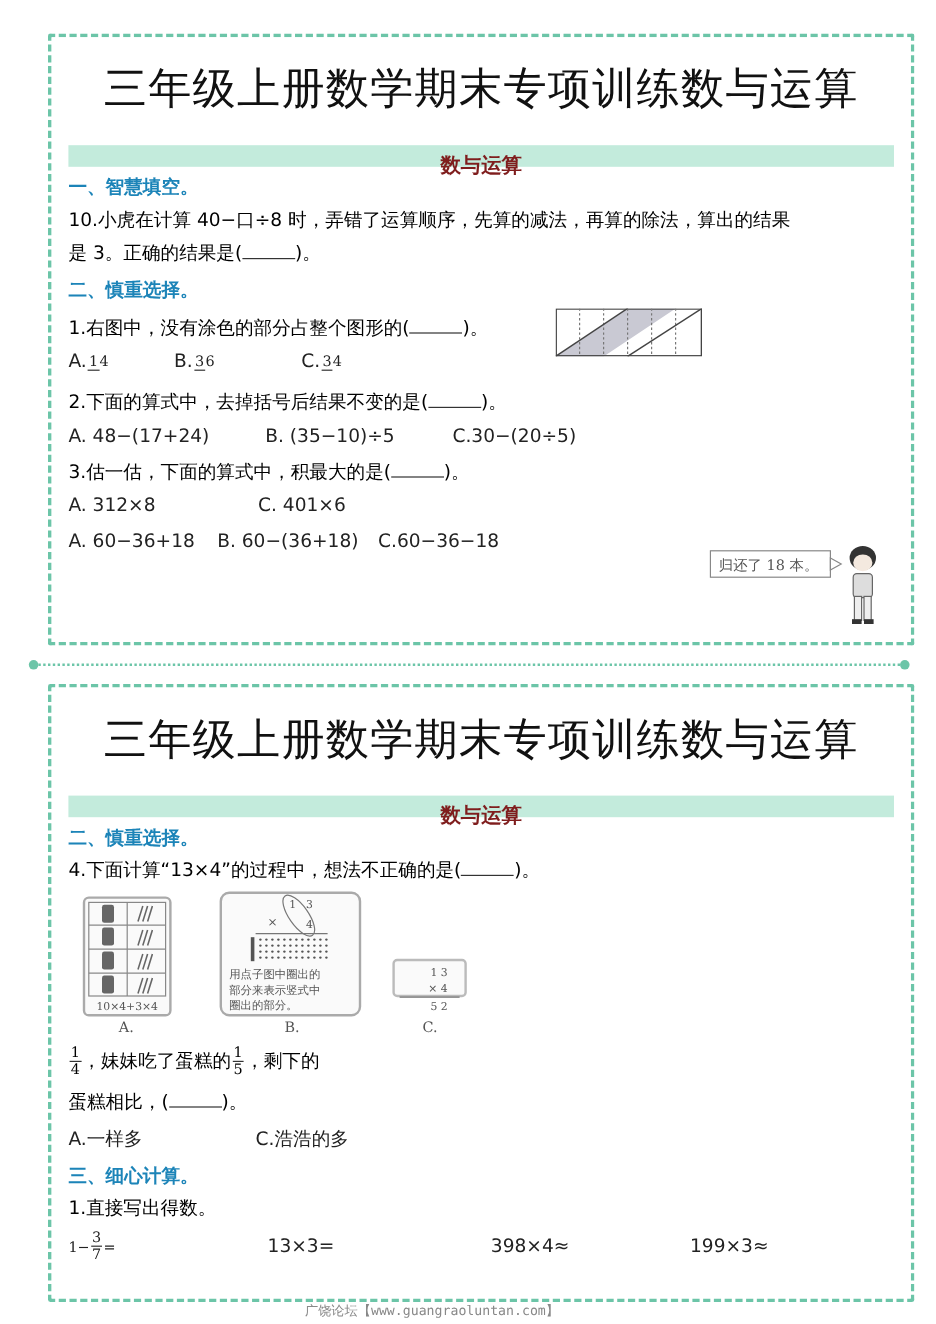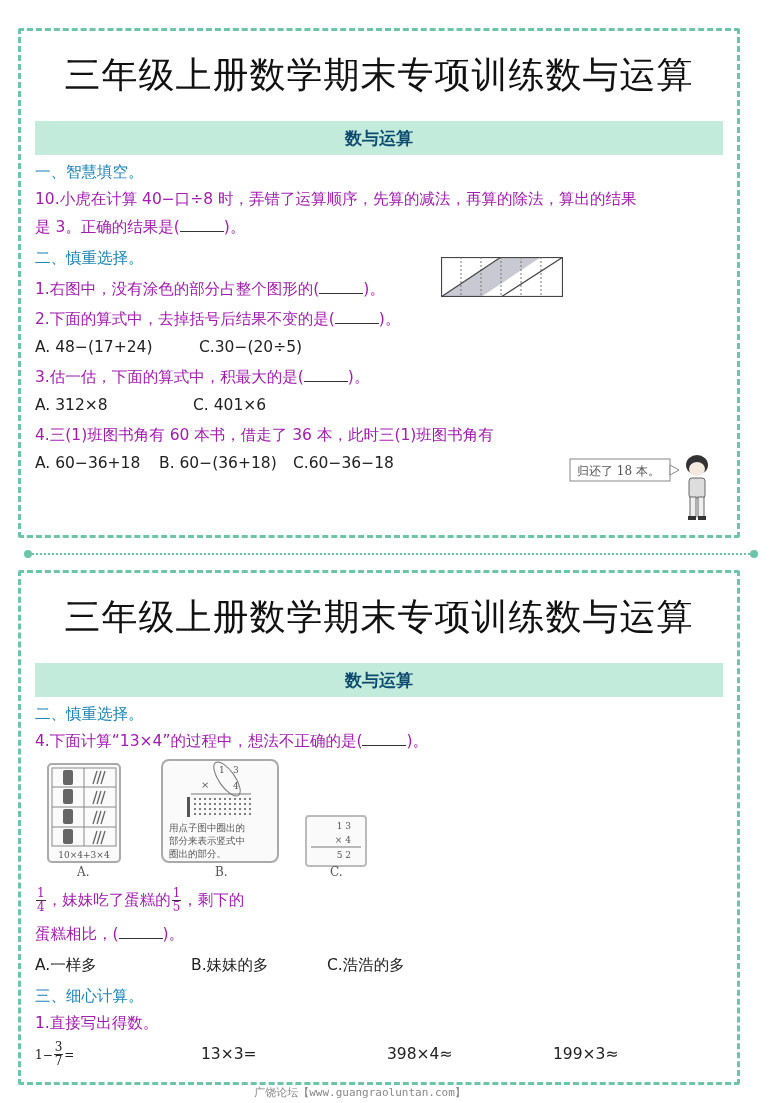--- a/index.html
+++ b/index.html
@@ -1,20 +1,20 @@
 <!DOCTYPE html>
 <html><head>
 <meta charset="utf-8">
 <style>
   * { box-sizing: border-box; margin: 0; padding: 0; }
   html, body { width: 780px; height: 1103px; background: #ffffff; overflow: hidden; }
   body { font-family: "DejaVu Sans", "Liberation Sans", sans-serif; color: #222; position: relative; }
 
   .card {
-    position: absolute; left: 18px; width: 722px;
+    position: absolute; left: 40px; width: 722px;
     border: 3px dashed #6cc5a8;
     border-radius: 2px;
     background: #fff;
   }
   .card.c1 { top: 28px; height: 510px; }
   .card.c2 { top: 570px; height: 515px; border-bottom: 3px dashed #6cc5a8; }
 
   .divider {
     position: absolute; left: 28px; width: 726px; top: 553px; height: 0;
     border-top: 2px dotted #6cc5a8;
@@ -24,44 +24,44 @@
   .divider .dot.r { right: -4px; }
 
   .title {
     text-align: center;
     font-family: "DejaVu Sans", sans-serif;
     font-size: 36px; font-weight: normal; color: #111;
     letter-spacing: 1px;
     margin-top: 16px; height: 56px; line-height: 56px;
   }
   .band {
-    margin: 18px 14px 0 14px; height: 34px; line-height: 34px;
+    margin: 18px 14px 0 14px; height: 18px; line-height: 34px;
     background: #c3ebdc; text-align: center;
-    font-size: 17px; font-weight: bold; color: #0c4a6e;
+    font-size: 17px; font-weight: bold; color: #7f1d1d;
   }
   .c2 .band { margin-top: 18px; }
 
   .content { padding: 0 14px; }
-  .sec { color: #1c84b8; font-weight: normal; font-size: 15.5px; height: 26px; line-height: 26px; margin-top: 4px; }
-  .q { font-size: 15.5px; line-height: 28px; color: #a21caf; }
+  .sec { color: #1c84b8; font-weight: bold; font-size: 15.5px; height: 26px; line-height: 26px; margin-top: 4px; }
+  .q { font-size: 15.5px; line-height: 28px; color: #000000; }
   .opts { display: flex; font-size: 15.5px; line-height: 28px; }
   .opts span { display: inline-block; }
 
   .blank { display: inline-block; width: 44px; border-bottom: 1px solid #333; height: 16px; vertical-align: baseline; }
 
   .frac { display: inline-flex; flex-direction: column; align-items: center; vertical-align: middle; font-family: "DejaVu Serif", serif; font-size: 12px; line-height: 13px; margin: 0 1px; }
   .frac .num { border-bottom: 1px solid #333; padding: 0 1px; }
 
   .fig-rect { position: absolute; left: 420px; top: 226px; width: 122px; height: 40px; }
   .boy { position: absolute; left: 548px; top: 420px; width: 150px; height: 75px; }
 
   .imgs { position: relative; height: 122px; margin-top: 4px; }
   .imgA { position: absolute; left: 12px; top: 4px; width: 74px; height: 100px; border: 2px solid #aaa; border-radius: 5px; background: #fafafa; }
   .imgB { position: absolute; left: 126px; top: 0; width: 118px; height: 104px; border: 2px solid #aaa; border-radius: 8px; background: #fafafa; }
-  .imgC { position: absolute; left: 270px; top: 56px; width: 62px; height: 52px; border: 2px solid #bbb; border-radius: 4px; background: #fafafa; }
+  .imgC { position: absolute; left: 270px; top: 56px; width: 62px; height: 32px; border: 2px solid #bbb; border-radius: 4px; background: #fafafa; }
   .capA, .capB, .capC { position: absolute; top: 106px; font-family: "DejaVu Serif", serif; font-size: 12px; color: #555; }
   .capA { left: 42px; } .capB { left: 180px; } .capC { left: 295px; }
 
   .calc { display: flex; font-size: 15.5px; line-height: 30px; margin-top: 2px; }
   .calc div { flex: 0 0 auto; }
 
   .footer { position: absolute; left: 0; width: 720px; top: 1085px; text-align: center; font-family: "DejaVu Sans Mono", monospace; font-size: 11px; color: #888; }
   .footer span { background: #fff; padding: 0 8px; }
 </style>
 </head>
@@ -74,39 +74,44 @@
     <div class="sec">一、智慧填空。</div>
     <div class="q">
       <div>10.小虎在计算 40−口÷8 时，弄错了运算顺序，先算的减法，再算的除法，算出的结果</div>
       <div><span>是 3。正确的结果是(</span><span class="blank"></span><span>)。</span></div>
     </div>
     <div class="sec">二、慎重选择。</div>
 
     <div class="q" style="margin-top:4px;">
       <span>1.右图中，没有涂色的部分占整个图形的(</span><span class="blank"></span><span>)。</span>
     </div>
+    <div class="opts" style="height:32px;">
+      <span style="width:88px"><span>A.</span><span class="frac"><span class="num">1</span><span>4</span></span></span>
+      <span style="width:106px"><span>B.</span><span class="frac"><span class="num">3</span><span>6</span></span></span>
+      <span><span>C.</span><span class="frac"><span class="num">3</span><span>4</span></span></span>
+    </div>
 
     <div class="q" style="margin-top:2px;">
       <span>2.下面的算式中，去掉括号后结果不变的是(</span><span class="blank"></span><span>)。</span>
     </div>
     <div class="opts">
       <span style="width:164px">A.  48−(17+24)</span>
+      <span style="width:156px">B.  (35−10)÷5</span>
       <span>C.30−(20÷5)</span>
     </div>
 
     <div class="q" style="margin-top:2px;">
       <span>3.估一估，下面的算式中，积最大的是(</span><span class="blank"></span><span>)。</span>
     </div>
     <div class="opts">
       <span style="width:158px">A.  312×8</span>
       <span>C.  401×6</span>
     </div>
 
     <div class="q" style="margin-top:2px;">
-      <div>4.三(1)班图书角有 60 本书，借走了 36 本，此时三(1)班图书角有</div>
     </div>
     <div class="opts">
       <span style="width:124px">A.  60−36+18</span>
       <span style="width:134px">B.  60−(36+18)</span>
       <span>C.60−36−18</span>
     </div>
   </div>
 
   <svg class="fig-rect" viewBox="0 0 122 40">
     <polygon points="0,40 60,0 100,0 40,40" fill="#c9c9d3"></polygon>
@@ -273,21 +278,20 @@
             <span>4</span>
           </span><span>，妹妹吃了蛋糕的</span><span class="frac">
             <span class="num">1</span>
             <span>5</span>
           </span><span>，剩下的</span>
       </div>
       <div><span>蛋糕相比，(</span><span class="blank"></span><span>)。</span></div>
     </div>
     <div class="opts">
       <span style="width:156px">A.一样多</span>
-      <span style="width:136px">B.妹妹的多</span>
       <span>C.浩浩的多</span>
     </div>
 
     <div class="sec">三、细心计算。</div>
     <div class="q">1.直接写出得数。</div>
     <div class="calc">
       <div style="width:166px">
         <span style="font-family:'DejaVu Serif',serif;font-size:12px">1−</span><span class="frac">
             <span class="num">3</span>
             <span>7</span>

